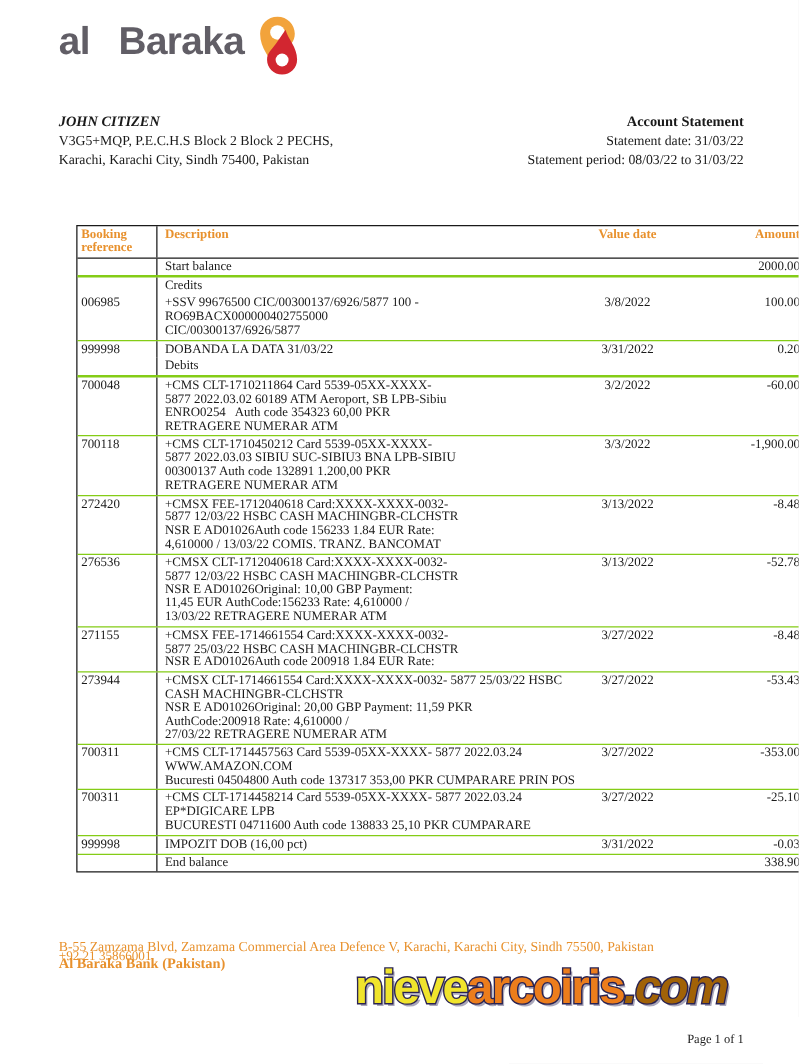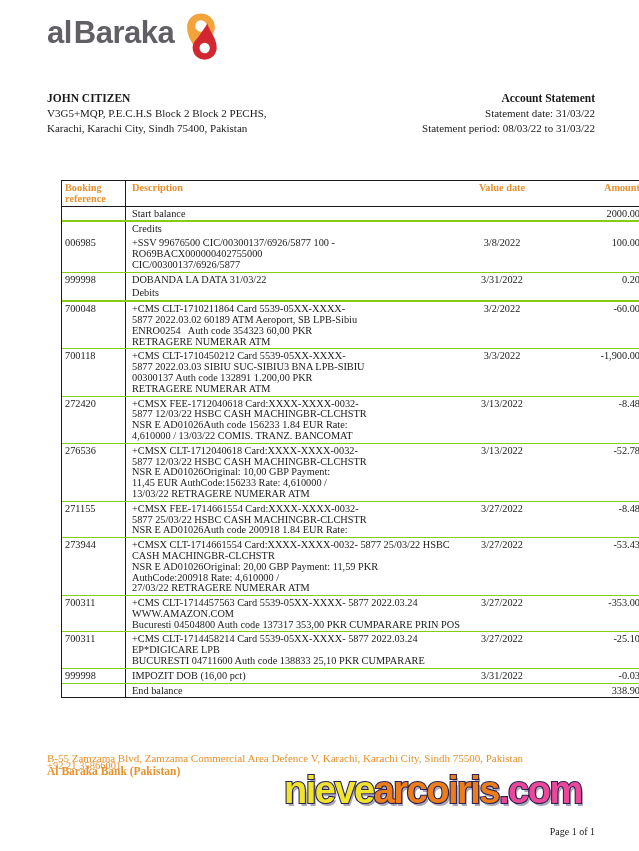--- a/index.html
+++ b/index.html
@@ -7,26 +7,26 @@
   .page {
     position:relative; width:639px; height:851px; margin:0 auto;
     background:#ffffff; overflow:hidden;
     font-family:"Liberation Serif", serif; color:#1a1a1a;
   }
 
   
   .logo { position:absolute; left:47px; top:8px; display:flex; align-items:flex-start; }
   .logo-text { font-family:"Liberation Sans", sans-serif; font-weight:700;
                font-size:31px; color:#615e66; letter-spacing:-0.5px; line-height:50px; }
-  .logo-text .p2 { margin-left:2px; }
+  .logo-text .p2 { margin-left:23px; }
   .logo-mark { margin-left:8px; margin-top:3px; }
 
   
   .holder { position:absolute; left:47px; top:91px; font-size:11px; line-height:15px; }
-  .holder .name { font-weight:700; font-size:11.5px; }
+  .holder .name { font-weight:700; font-size:11.5px;font-style:italic; }
   .stmt { position:absolute; right:44px; top:91px; text-align:right; font-size:11px; line-height:15px; }
   .stmt .title { font-weight:700; font-size:11.5px; }
 
   
   .table { position:absolute; left:61px; top:180px; width:584px;
            border:1.5px solid #1a1a1a; font-size:10.3px; line-height:10.8px; }
   .thead { display:flex; border-bottom:1.4px solid #1a1a1a;
            color:#e8912d; font-weight:700; }
   .c-ref  { flex:none; width:64px; padding:2px 2px 1px 3px; border-right:1px solid #1a1a1a; }
   .c-desc { flex:none; width:330px; padding:2px 2px 1px 6px; }
@@ -46,21 +46,21 @@
   
   .watermark {
     position:absolute; left:284px; top:769px; z-index:5;
     font-family:"Liberation Sans", sans-serif; font-weight:700; font-size:38px;
     letter-spacing:-1.5px; white-space:nowrap;
     -webkit-text-stroke:2.2px #2a2453; paint-order:stroke fill;
     text-shadow:2px 3px 0 rgba(42,36,83,0.40);
   }
   .wm-1 { color:#f0e42c; }
   .wm-2 { color:#ec7d1c; }
-  .wm-3 { color:#ec4899; }
+  .wm-3 { color:#a16207;font-style:italic; }
 </style>
 </head>
 <body>
 
 <div class="page">
 
   <div class="logo">
     <div class="logo-text">
       <span class="p1">al</span><span class="p2">Baraka</span>
     </div>

